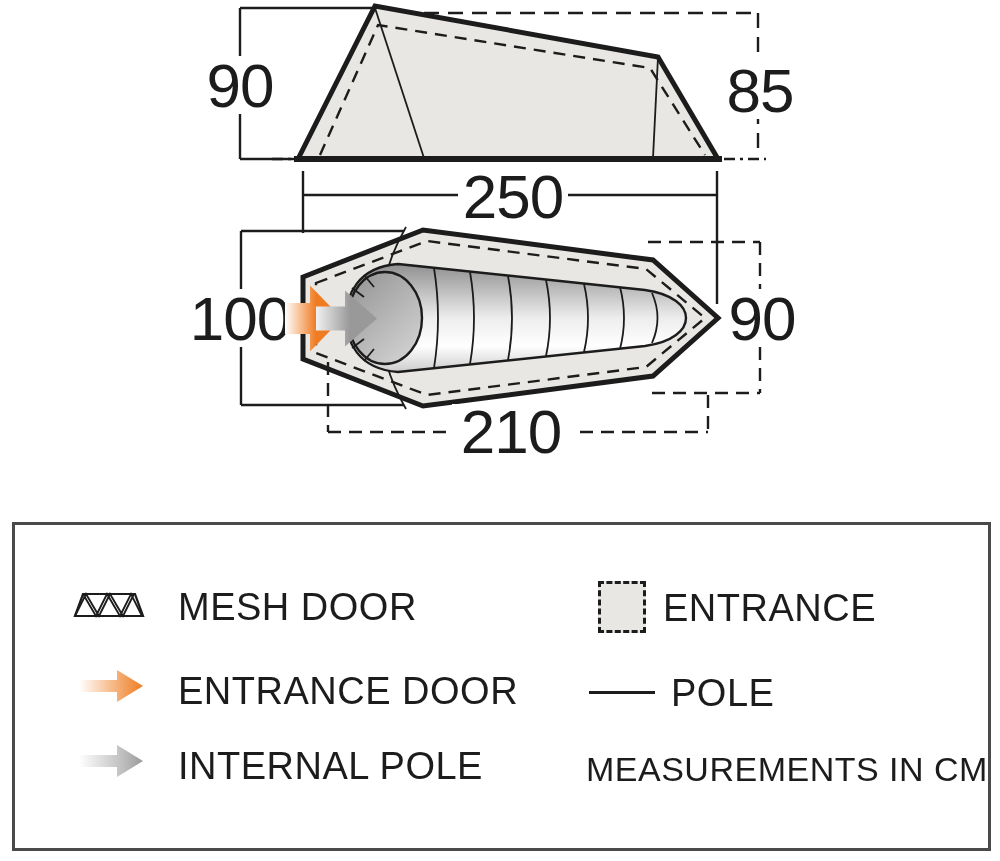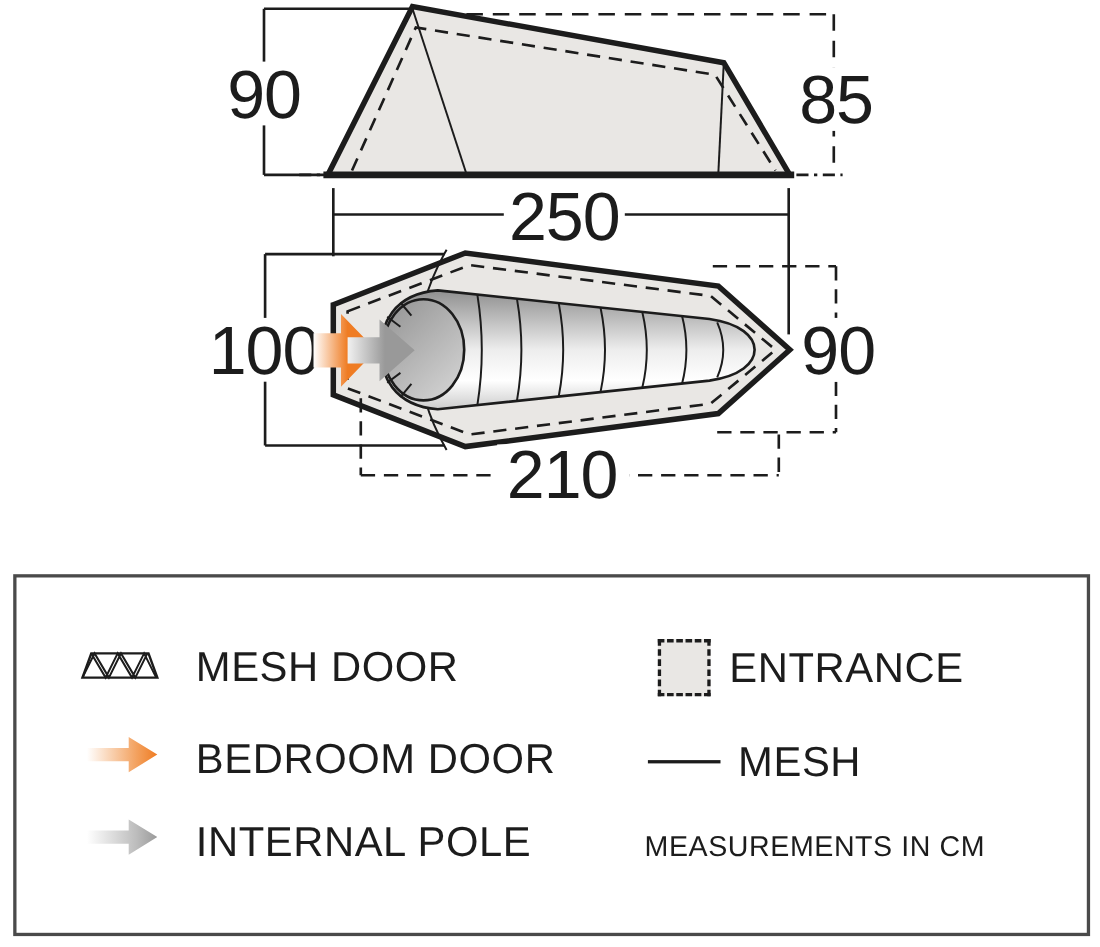--- a/index.html
+++ b/index.html
@@ -4,21 +4,21 @@
 <style>
   html,body{margin:0;padding:0;background:#ffffff;}
   body{width:1000px;height:861px;position:relative;font-family:"Liberation Sans",sans-serif;}
   svg text{font-family:"Liberation Sans",sans-serif;}
   .dim-text{font-size:62px;fill:#1c1c1c;letter-spacing:-1px;}
   .stage{position:absolute;left:0;top:0;}
   .legend{position:absolute;left:12px;top:522px;width:973px;height:323px;
           border:3px solid #4a4a4a;background:#ffffff;box-sizing:content-box;}
   .legend-label{position:absolute;font-size:38px;line-height:38px;color:#1c1c1c;
                 letter-spacing:0.5px;white-space:nowrap;}
-  .legend-note{position:absolute;font-size:26px;line-height:31px;color:#1c1c1c;
+  .legend-note{position:absolute;font-size:34px;line-height:31px;color:#1c1c1c;
                letter-spacing:0.5px;white-space:nowrap;}
   .legend-icon{position:absolute;}
   .bedroom-swatch{position:absolute;width:42px;height:46px;background:#e9e7e4;
                   border:3px dashed #1c1c1c;}
   .pole-line{position:absolute;width:66px;height:3px;background:#1c1c1c;}
 </style>
 </head>
 <body>
 
 <svg class="stage" width="1000" height="521" viewBox="0 0 1000 521">
@@ -143,34 +143,34 @@
   <svg class="legend-icon" style="left:62px;top:139px" width="72" height="44" viewBox="0 0 72 44">
     <defs>
       <linearGradient id="gradOrangeL" x1="0" y1="0" x2="1" y2="0">
         <stop offset="0" stop-color="#ffffff"></stop>
         <stop offset="0.7" stop-color="#f3a260"></stop>
         <stop offset="1" stop-color="#ef7c23"></stop>
       </linearGradient>
     </defs>
     <path d="M2,16 H40 V6 L66,22 L40,38 V28 H2 Z" fill="url(#gradOrangeL)"></path>
   </svg>
-  <div class="legend-label" style="left:163px;top:147px">BEDROOM DOOR</div>
+  <div class="legend-label" style="left:163px;top:147px">ENTRANCE DOOR</div>
 
   <svg class="legend-icon" style="left:62px;top:214px" width="72" height="44" viewBox="0 0 72 44">
     <defs>
       <linearGradient id="gradGrayL" x1="0" y1="0" x2="1" y2="0">
         <stop offset="0" stop-color="#ffffff"></stop>
         <stop offset="0.7" stop-color="#bdbdbd"></stop>
         <stop offset="1" stop-color="#9a9a9a"></stop>
       </linearGradient>
     </defs>
     <path d="M2,16 H40 V6 L66,22 L40,38 V28 H2 Z" fill="url(#gradGrayL)"></path>
   </svg>
   <div class="legend-label" style="left:163px;top:222px">INTERNAL POLE</div>
 
   <div class="bedroom-swatch" style="left:583px;top:56px"></div>
   <div class="legend-label" style="left:648px;top:64px">ENTRANCE</div>
 
   <div class="pole-line" style="left:574px;top:166px"></div>
-  <div class="legend-label" style="left:656px;top:149px">MESH</div>
+  <div class="legend-label" style="left:656px;top:149px">POLE</div>
 
   <div class="legend-note" style="left:571px;top:229px">MEASUREMENTS IN CM</div>
 </div>
 
 </body></html>

